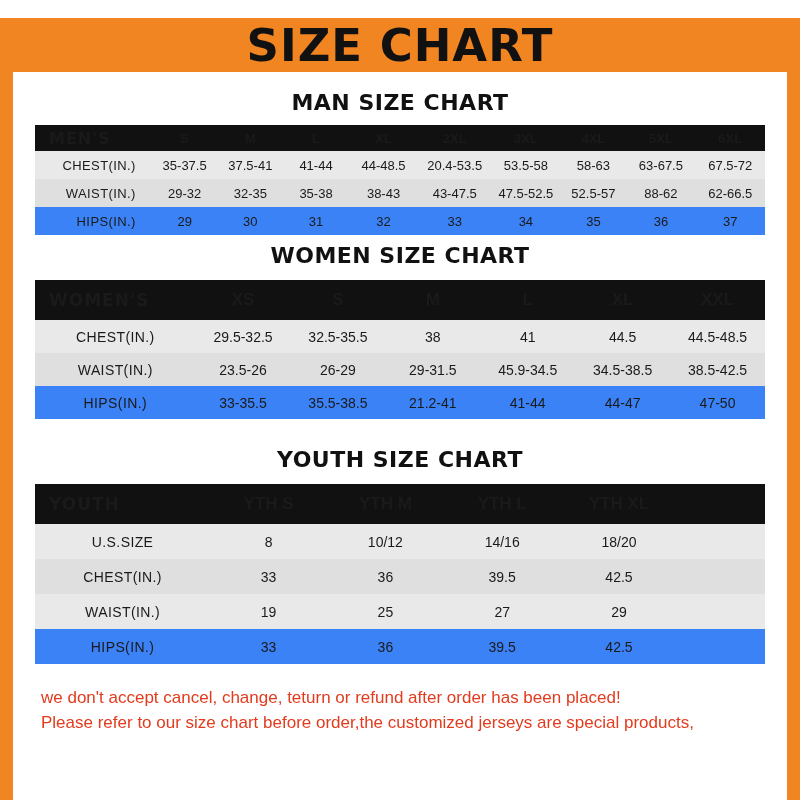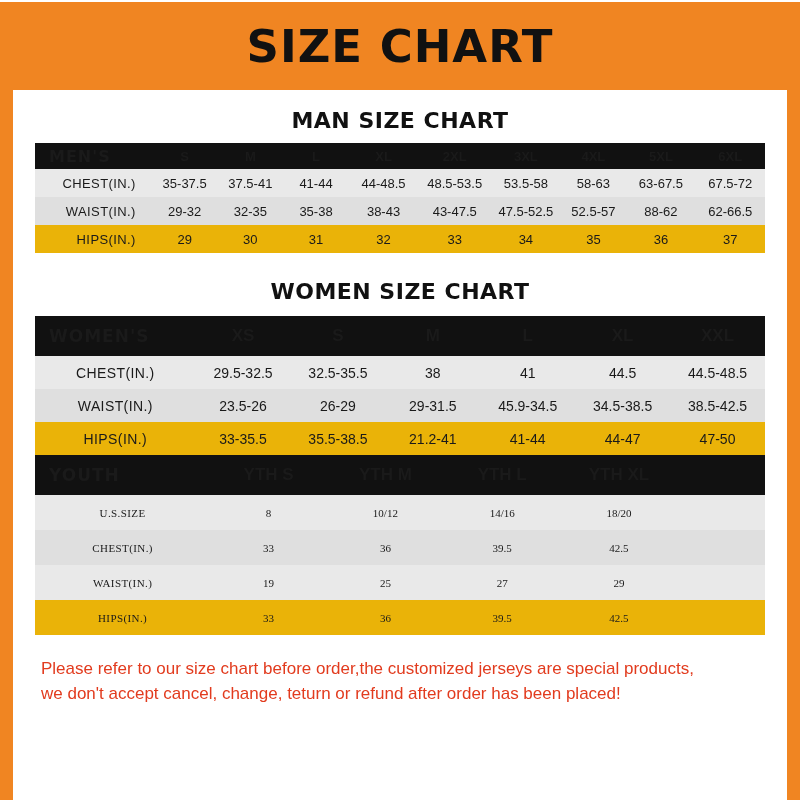--- a/index.html
+++ b/index.html
@@ -16,26 +16,26 @@
   .page {
     position: relative;
     width: 800px;
     height: 800px;
     background: #ffffff;
     box-sizing: border-box;
     border-left: 13px solid #f08522;
     border-right: 13px solid #f08522;
   }
   .banner {
-    height: 88px;
+    height: 54px;
     background: #f08522;
     display: flex;
     align-items: center;
     justify-content: center;
-    margin: 2px -13px;
+    margin: 18px -13px;
   }
   .banner-title {
     font-family: "DejaVu Sans", sans-serif;
     font-weight: bold;
     font-size: 45px;
     letter-spacing: 1px;
     color: #111111;
     text-transform: uppercase;
   }
   .content {
@@ -43,21 +43,21 @@
   }
   .section-title {
     text-align: center;
     font-family: "DejaVu Sans", sans-serif;
     font-weight: bold;
     font-size: 22px;
     color: #111111;
     letter-spacing: 0.5px;
   }
   .sec-man .section-title { margin: 18px 0 10px; }
-  .sec-women .section-title { margin: 26px 0 12px; }
+  .sec-women .section-title { margin: 8px 0 12px; }
   .sec-youth .section-title { margin: 28px 0 12px; }
 
   table.size-table {
     width: 100%;
     border-collapse: collapse;
     table-layout: fixed;
   }
   table.size-table th,
   table.size-table td {
     text-align: center;
@@ -79,38 +79,38 @@
   }
   thead th.row-label {
     text-align: left;
     padding-left: 14px;
     font-family: "DejaVu Sans", sans-serif;
     letter-spacing: 1px;
     font-size: 16px;
   }
   tbody tr.band-light { background: #e9e9e9; }
   tbody tr.band-mid   { background: #dfdfdf; }
-  tbody tr.band-dark  { background: #eab308; }
+  tbody tr.band-dark  { background: #3b82f6; }
   tbody td.row-label {
     text-align: right;
     padding-right: 16px;
     font-size: 13px;
     letter-spacing: 0.4px;
     color: #1a1a1a;
   }
   tbody td.row-label.wide {
     text-align: center;
     padding-right: 0;
   }
   .sec-man tbody tr { height: 28px; }
   .sec-women tbody tr { height: 33px; }
   .sec-women tbody td { font-size: 14px; }
   .sec-women thead th { font-size: 17px; height: 40px; }
   .sec-youth tbody tr { height: 35px; }
-  .sec-youth tbody td { font-size: 11px; font-family: Liberation Serif, serif; }
+  .sec-youth tbody td { font-size: 14px; }
   .sec-youth thead th { font-size: 17px; height: 40px; }
 
   .footer-note {
     margin: 22px 6px 0;
     text-align: left;
     color: #e23b1e;
     font-size: 17px;
     line-height: 1.45;
     font-family: "Liberation Sans", sans-serif;
   }
@@ -156,21 +156,21 @@
             <th>6XL</th>
           </tr>
         </thead>
         <tbody>
           <tr class="band-light">
             <td class="row-label">CHEST(IN.)</td>
             <td>35-37.5</td>
             <td>37.5-41</td>
             <td>41-44</td>
             <td>44-48.5</td>
-            <td>48.5-53.5</td>
+            <td>20.4-53.5</td>
             <td>53.5-58</td>
             <td>58-63</td>
             <td>63-67.5</td>
             <td>67.5-72</td>
           </tr>
           <tr class="band-mid">
             <td class="row-label">WAIST(IN.)</td>
             <td>29-32</td>
             <td>32-35</td>
             <td>35-38</td>
@@ -246,20 +246,21 @@
             <td>21.2-41</td>
             <td>41-44</td>
             <td>44-47</td>
             <td>47-50</td>
           </tr>
         </tbody>
       </table>
     </div>
 
     <div class="sec-youth">
+      <div class="section-title">YOUTH SIZE CHART</div>
       <table class="size-table">
         <colgroup>
           <col style="width:24%">
           <col style="width:16%">
             <col style="width:16%">
             <col style="width:16%">
             <col style="width:16%">
           <col style="width:12%">
         </colgroup>
         <thead>
@@ -303,18 +304,18 @@
             <td>36</td>
             <td>39.5</td>
             <td>42.5</td>
             <td></td>
           </tr>
         </tbody>
       </table>
     </div>
 
     <div class="footer-note">
+      <div>we don't accept cancel, change, teturn or refund after order has been placed!</div>
       <div>Please refer to our size chart before order,the customized jerseys are special products,</div>
-      <div>we don't accept cancel, change, teturn or refund after order has been placed!</div>
     </div>
 
   </div>
 </div>
 
 </body></html>

